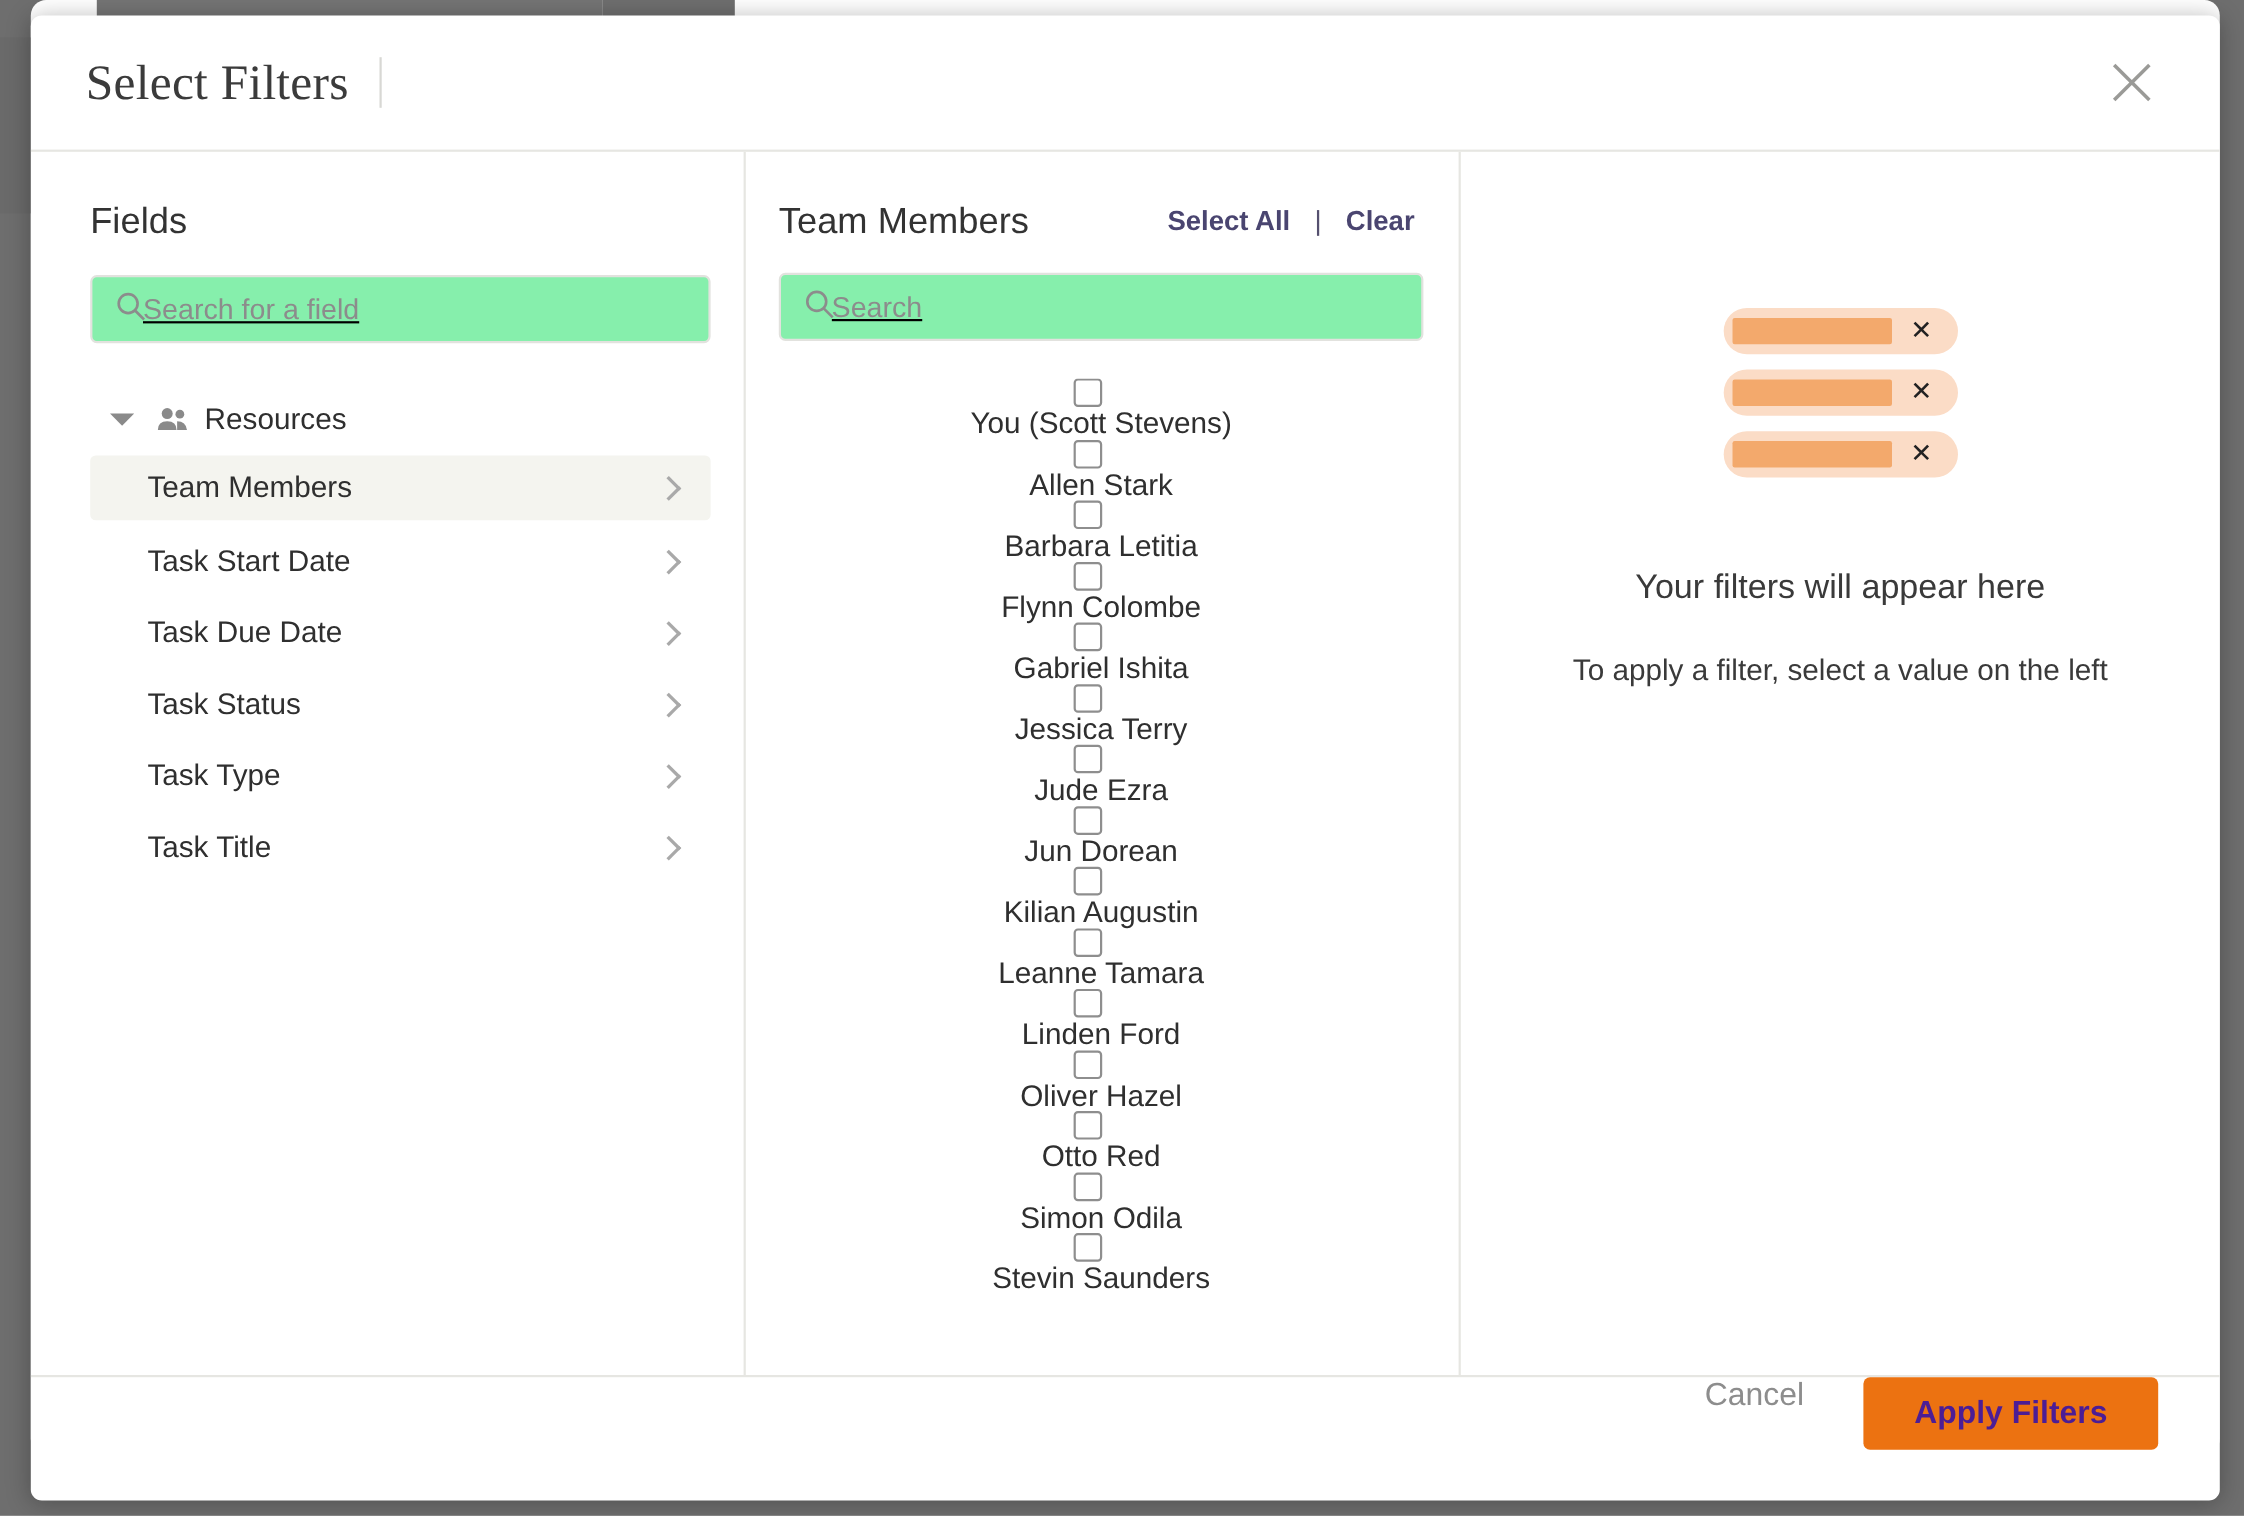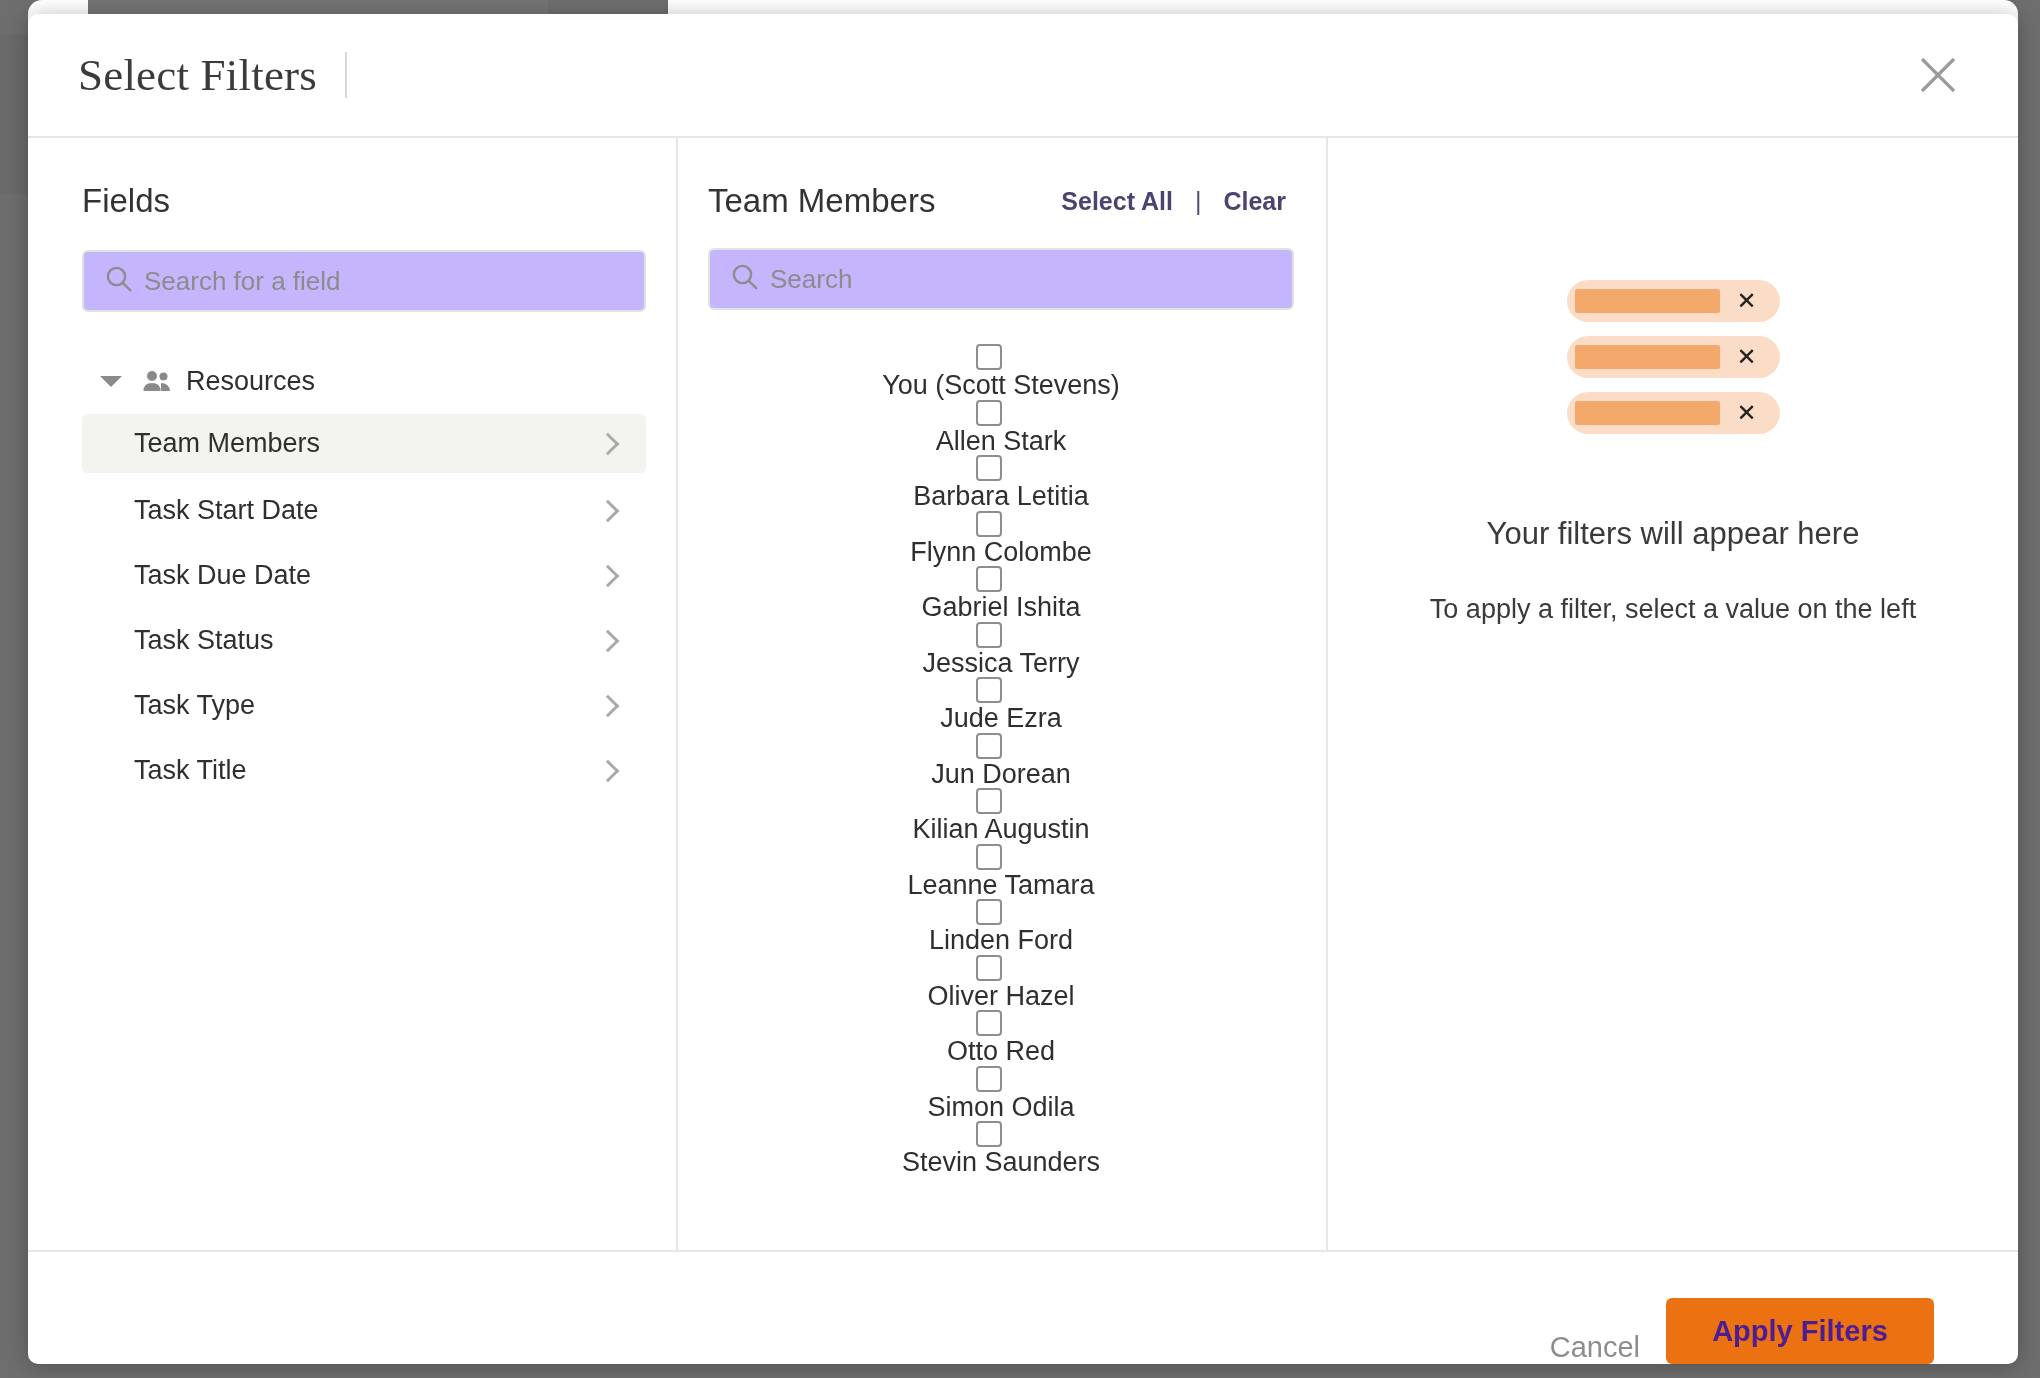--- a/index.html
+++ b/index.html
@@ -122,22 +122,23 @@
     margin-bottom: 30px;
   }
 
   .search-box {
     position: relative;
     height: 62px;
     border: 2px solid #e2e2de;
     border-radius: 6px;
     display: flex;
     align-items: center;
-    padding-left: 60px;
-    background: #c4b5fd;
+    padding-left: 46px;
+    background: #86efac;
+    text-decoration: underline;
   }
   .search-box .mag {
     position: absolute;
     left: 20px;
     top: 50%;
     transform: translateY(-50%);
     display: block;
   }
   .search-box input {
     border: 0;
@@ -295,24 +296,24 @@
     color: #3a3a3a;
     text-align: center;
   }
 
   
   .modal-footer {
     flex: 0 0 114px;
     height: 114px;
     border-top: 2px solid #e6e6e2;
     display: flex;
-    align-items: flex-end;
+    align-items: flex-start;
     justify-content: flex-end;
-    padding-right: 84px;
-    gap: 26px;
+    padding-right: 56px;
+    gap: 54px;
   }
   .btn-cancel {
     font-size: 29px;
     color: #8d8d8d;
     background: none;
     border: 0;
     cursor: pointer;
     font-family: "Liberation Sans", sans-serif;
   }
   .btn-apply {

